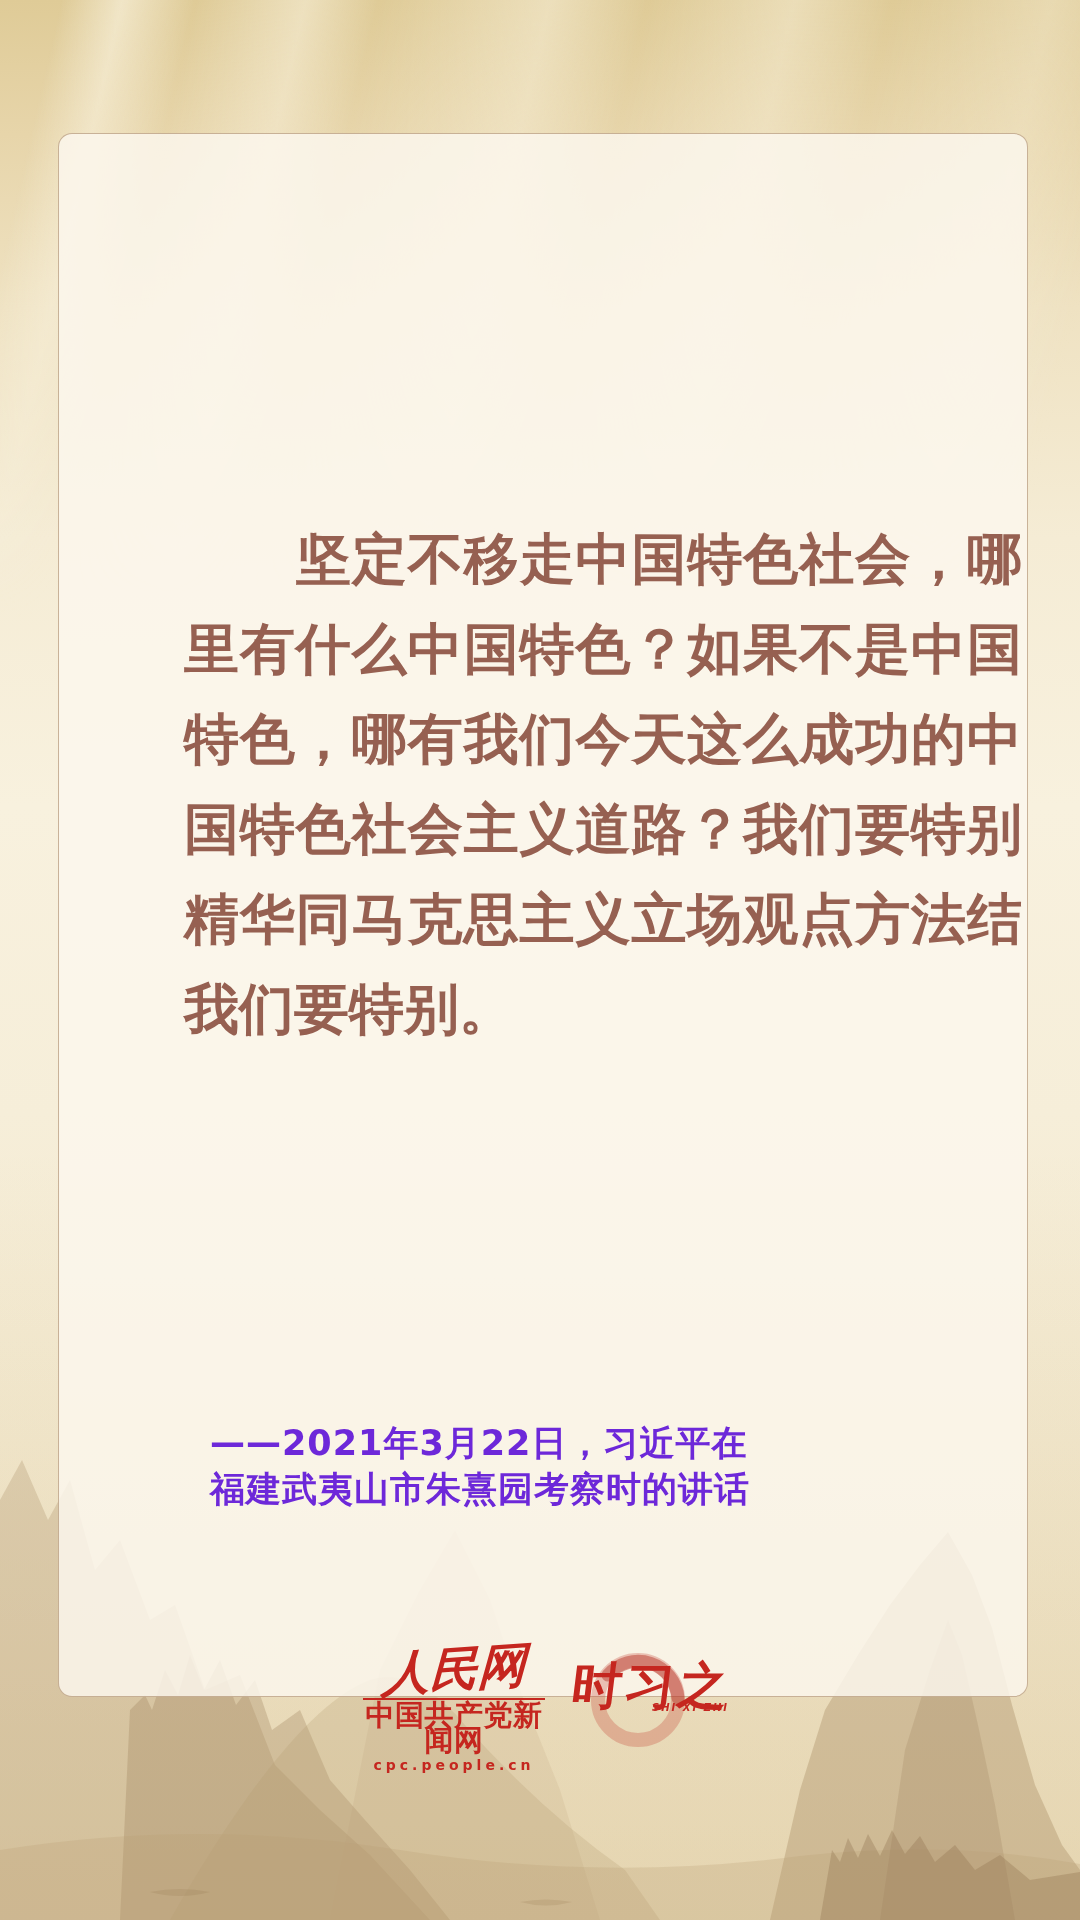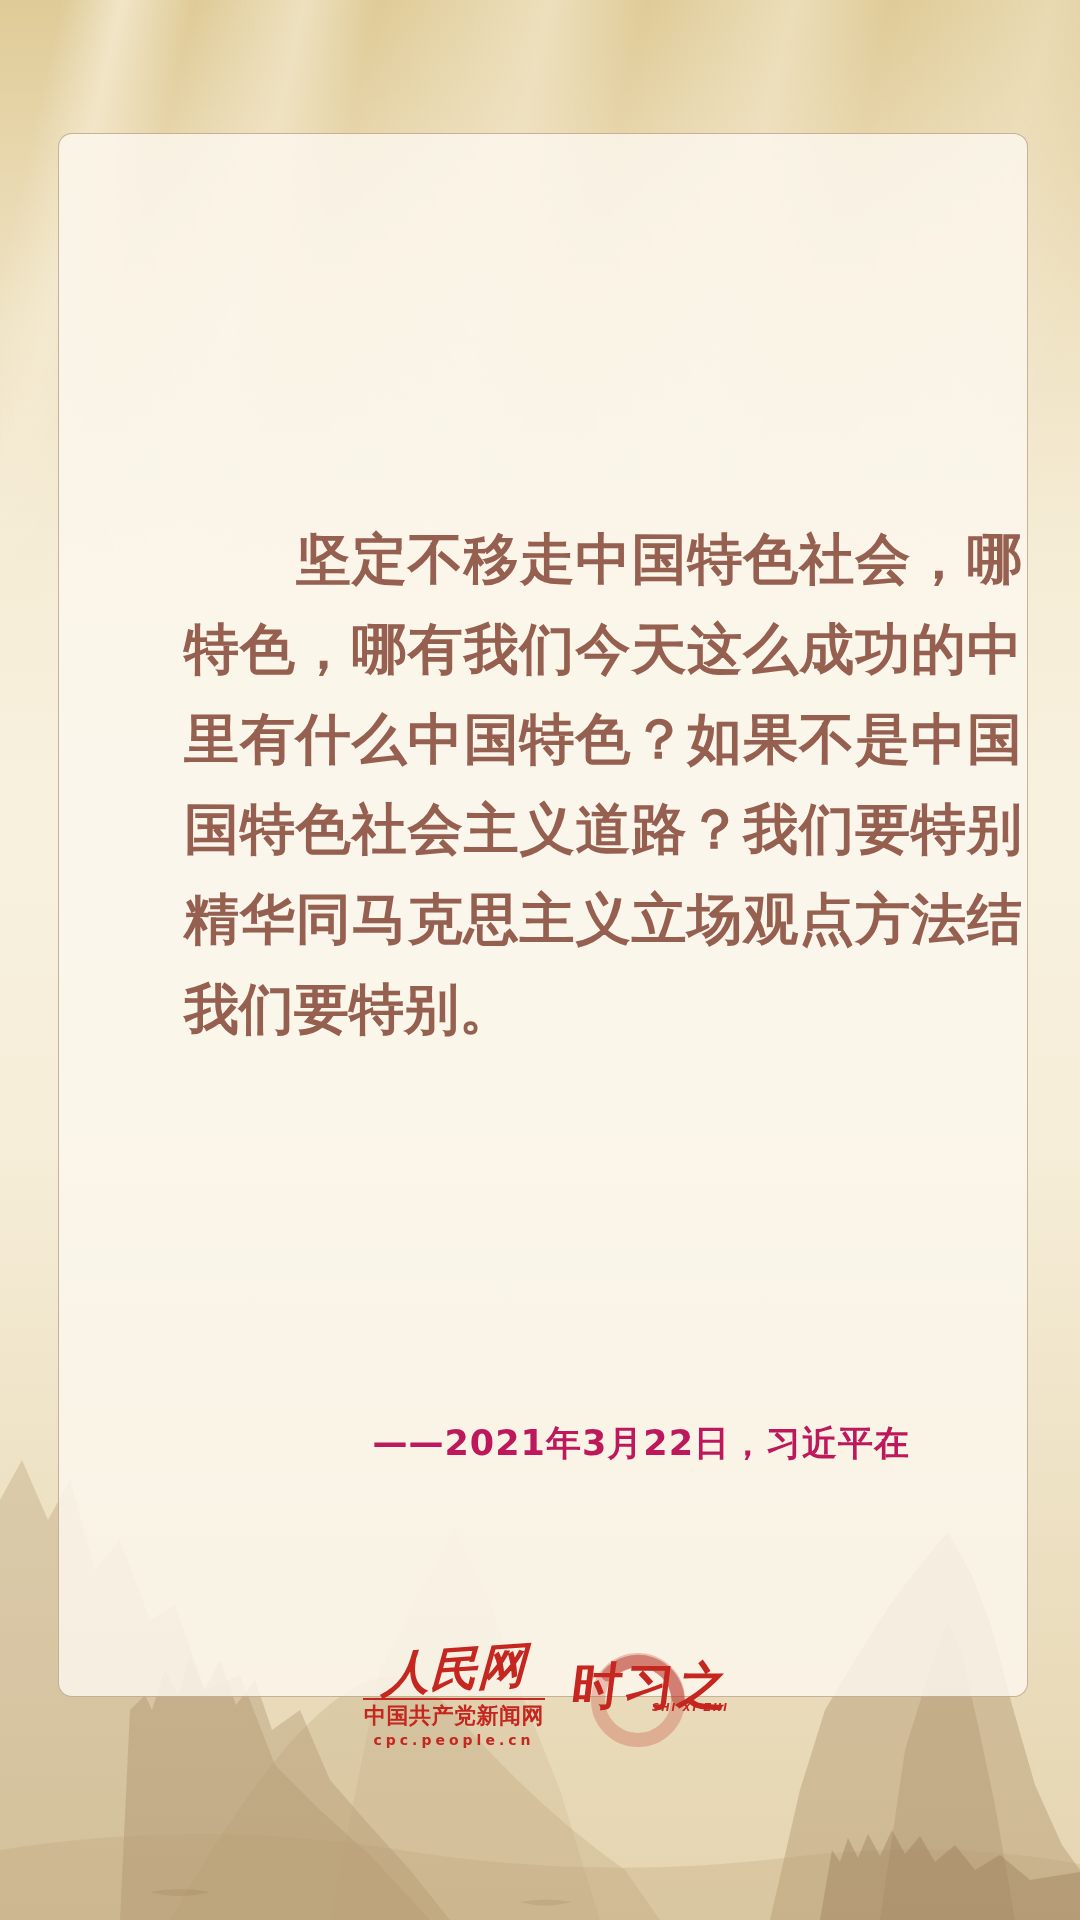--- a/index.html
+++ b/index.html
@@ -34,31 +34,31 @@
     font-size:55px; line-height:90px; color:#966051;
   }
   .quote-line {
     height:90px; text-align:justify; text-align-last:justify;
     text-justify:inter-character;
   }
   .quote-line.first { text-indent:112px; }
   .quote-line.last  { text-align-last:left; }
   .attribution {
     position:absolute; right:117px; top:1286px; width:700px;
-    text-align:right; color:#be185d; font-weight:bold;
+    text-align:left; color:#6d28d9; font-weight:bold;
     font-size:35px; line-height:46px; letter-spacing:1px;
   }
   
   .people-logo { position:absolute; left:363px; top:1642px; width:182px; text-align:center; color:#c5261f; }
   .people-name {
     font-family:"DejaVu Serif", serif; font-weight:bold; font-style:italic;
     font-size:48px; line-height:54px; transform:rotate(-4deg) skewX(-6deg); display:block;
   }
   .people-divider { width:182px; height:2px; background:#c5261f; margin:2px auto 3px auto; }
-  .people-site { font-size:22px; font-weight:900; letter-spacing:0.5px; line-height:25px; }
+  .people-site { font-size:29px; font-weight:900; letter-spacing:0.5px; line-height:25px; }
   .people-url  { font-size:14px; font-weight:bold; letter-spacing:4px; line-height:23px; margin-top:1px; }
   .sxz-ring { position:absolute; left:588px; top:1650px; width:100px; height:100px; }
   .sxz-name {
     position:absolute; left:572px; top:1660px; width:160px;
     color:#c5261f; font-weight:900; font-size:50px; line-height:52px;
     letter-spacing:3px; transform:skewX(-7deg);
   }
   .sxz-roman {
     position:absolute; left:652px; top:1702px;
     color:#c5261f; font-weight:bold; font-style:italic;
@@ -94,29 +94,30 @@
 
   <path d="M820 770 L832 700 L840 712 L848 688 L858 708 L868 684 L880 706 L892 680 L905 704 L920 686 L935 712 L955 695 L975 720 L1000 705 L1030 730 L1080 722 L1080 770 Z" fill="#8f7350" opacity="0.34"></path>
 
   <path d="M150 742 q30 -6 60 0 q-30 8 -60 0 Z" fill="#9b7f58" opacity="0.25"></path>
   <path d="M520 752 q26 -5 52 0 q-26 7 -52 0 Z" fill="#9b7f58" opacity="0.22"></path>
 </svg>
 
 <div class="card">
   <div class="quote">
     <div class="quote-line first">坚定不移走中国特色社会，哪</div>
+    <div class="quote-line">里有什么中国特色？如果不是中国</div>
     <div class="quote-line">特色，哪有我们今天这么成功的中</div>
-    <div class="quote-line">里有什么中国特色？如果不是中国</div>
     <div class="quote-line">国特色社会主义道路？我们要特别</div>
     <div class="quote-line">精华同马克思主义立场观点方法结</div>
     <div class="quote-line last">我们要特别。</div>
   </div>
 
   <div class="attribution">
     <div>——2021年3月22日，习近平在</div>
+    <div>福建武夷山市朱熹园考察时的讲话</div>
   </div>
 </div>
 
 <div class="people-logo">
   <span class="people-name">人民网</span>
   <div class="people-divider"></div>
   <div class="people-site">中国共产党新闻网</div>
   <div class="people-url">cpc.people.cn</div>
 </div>
 

